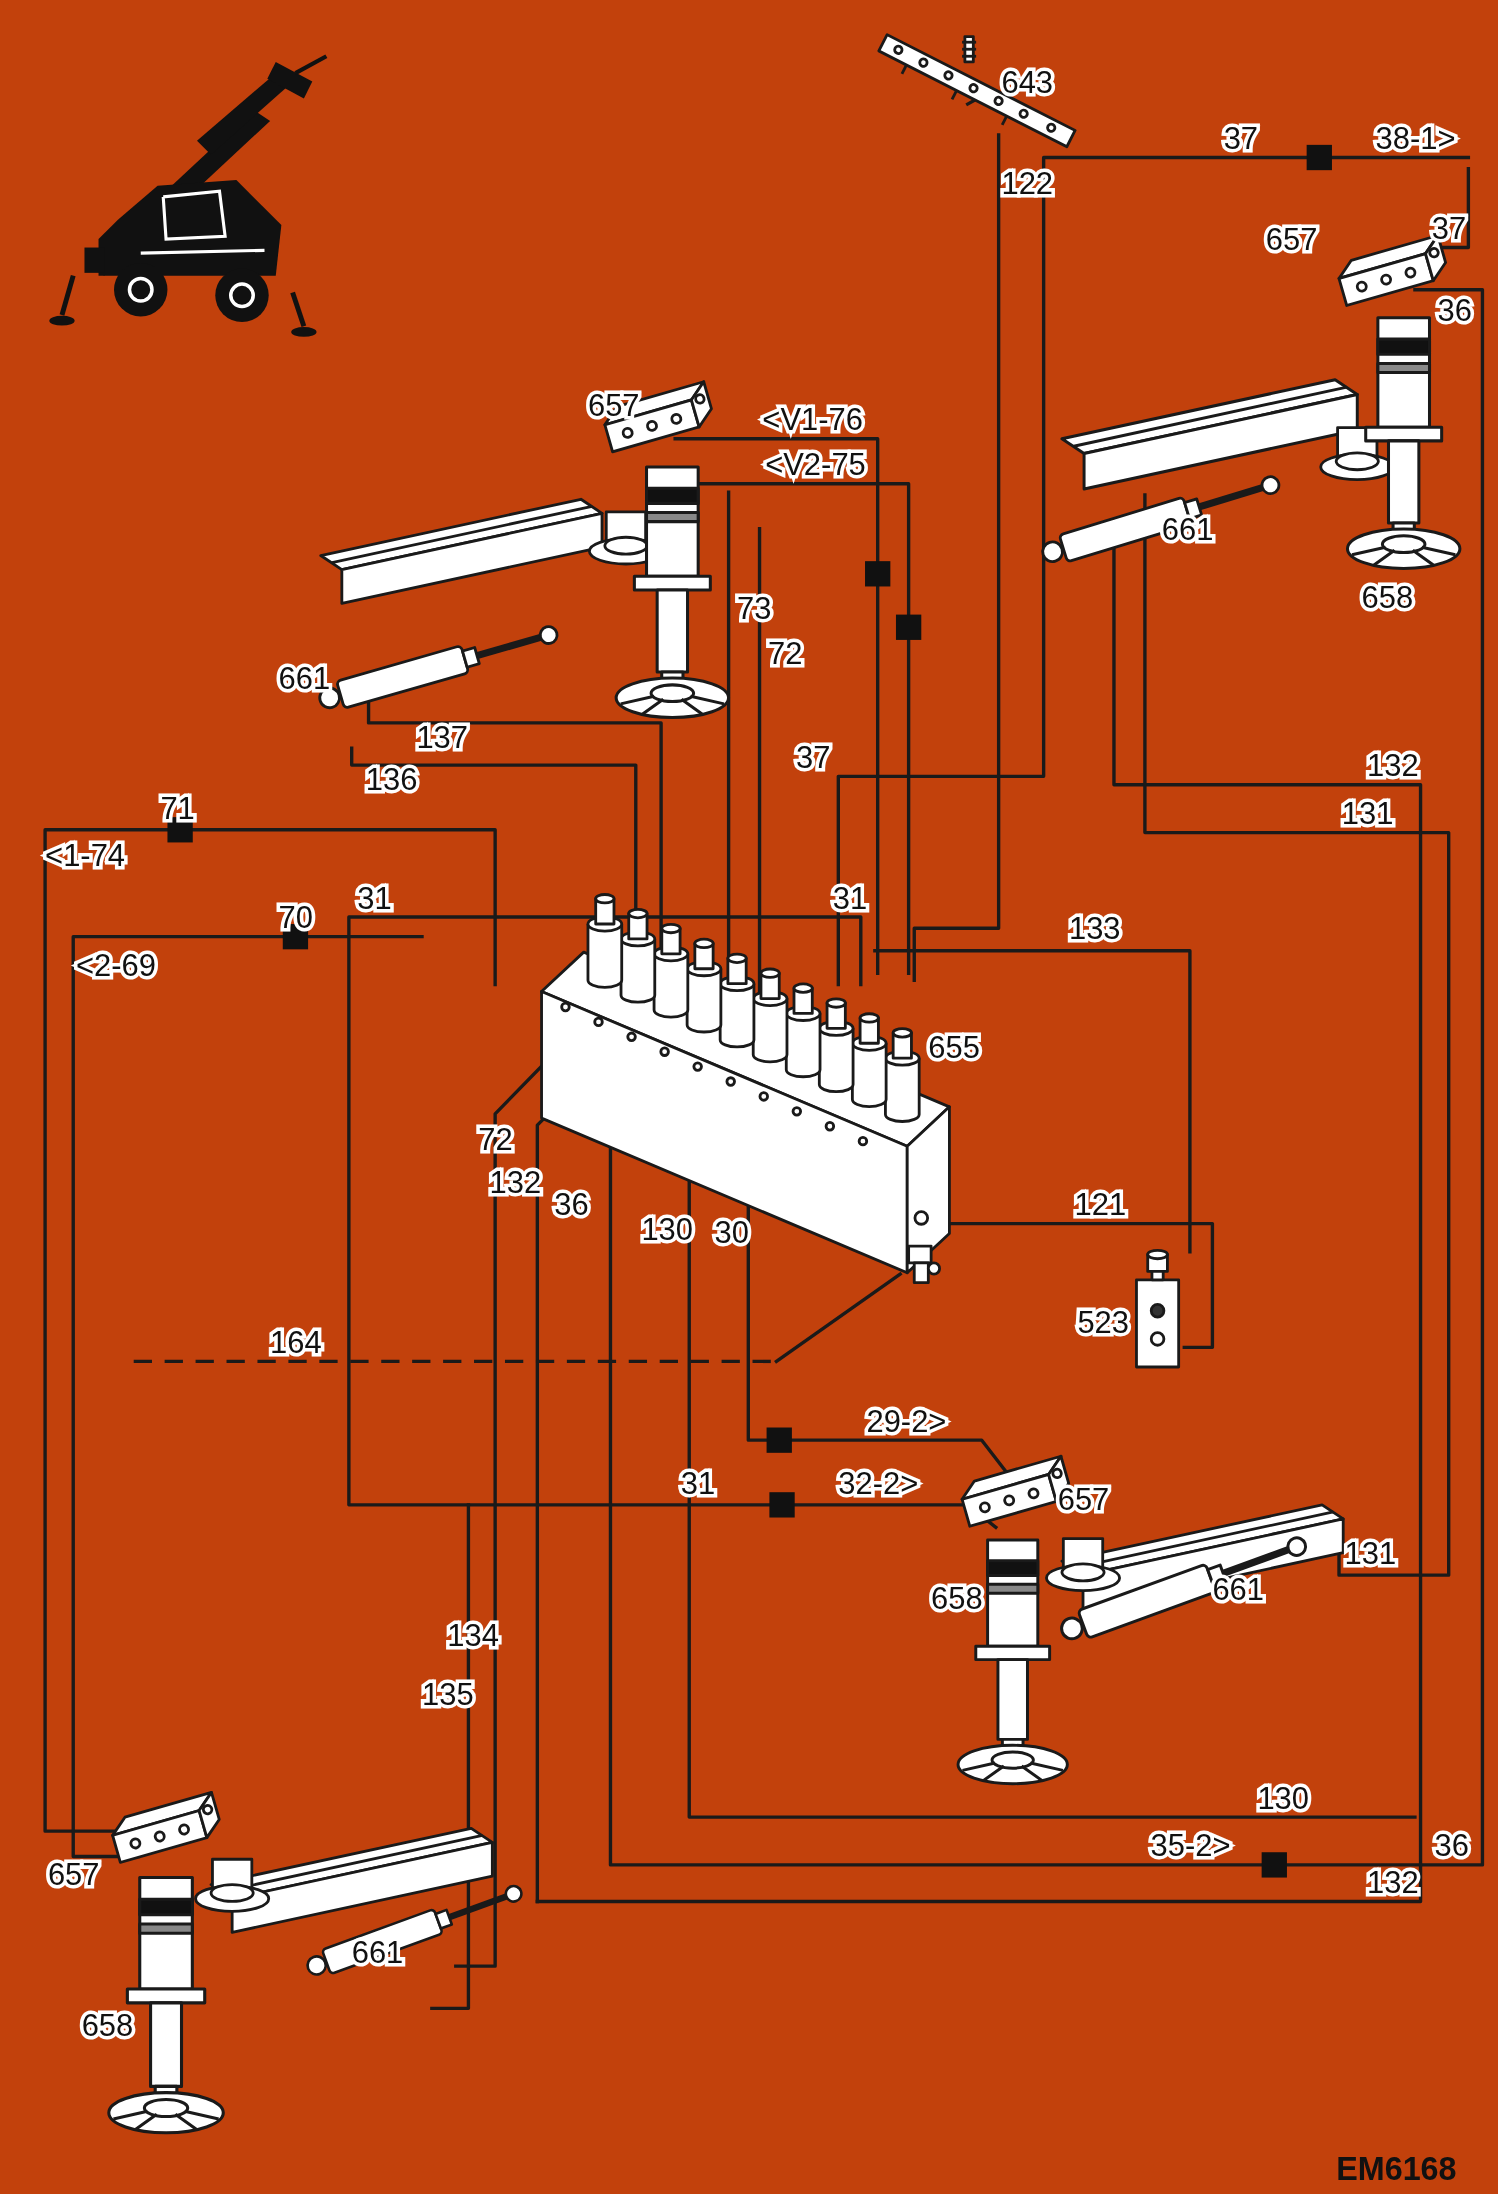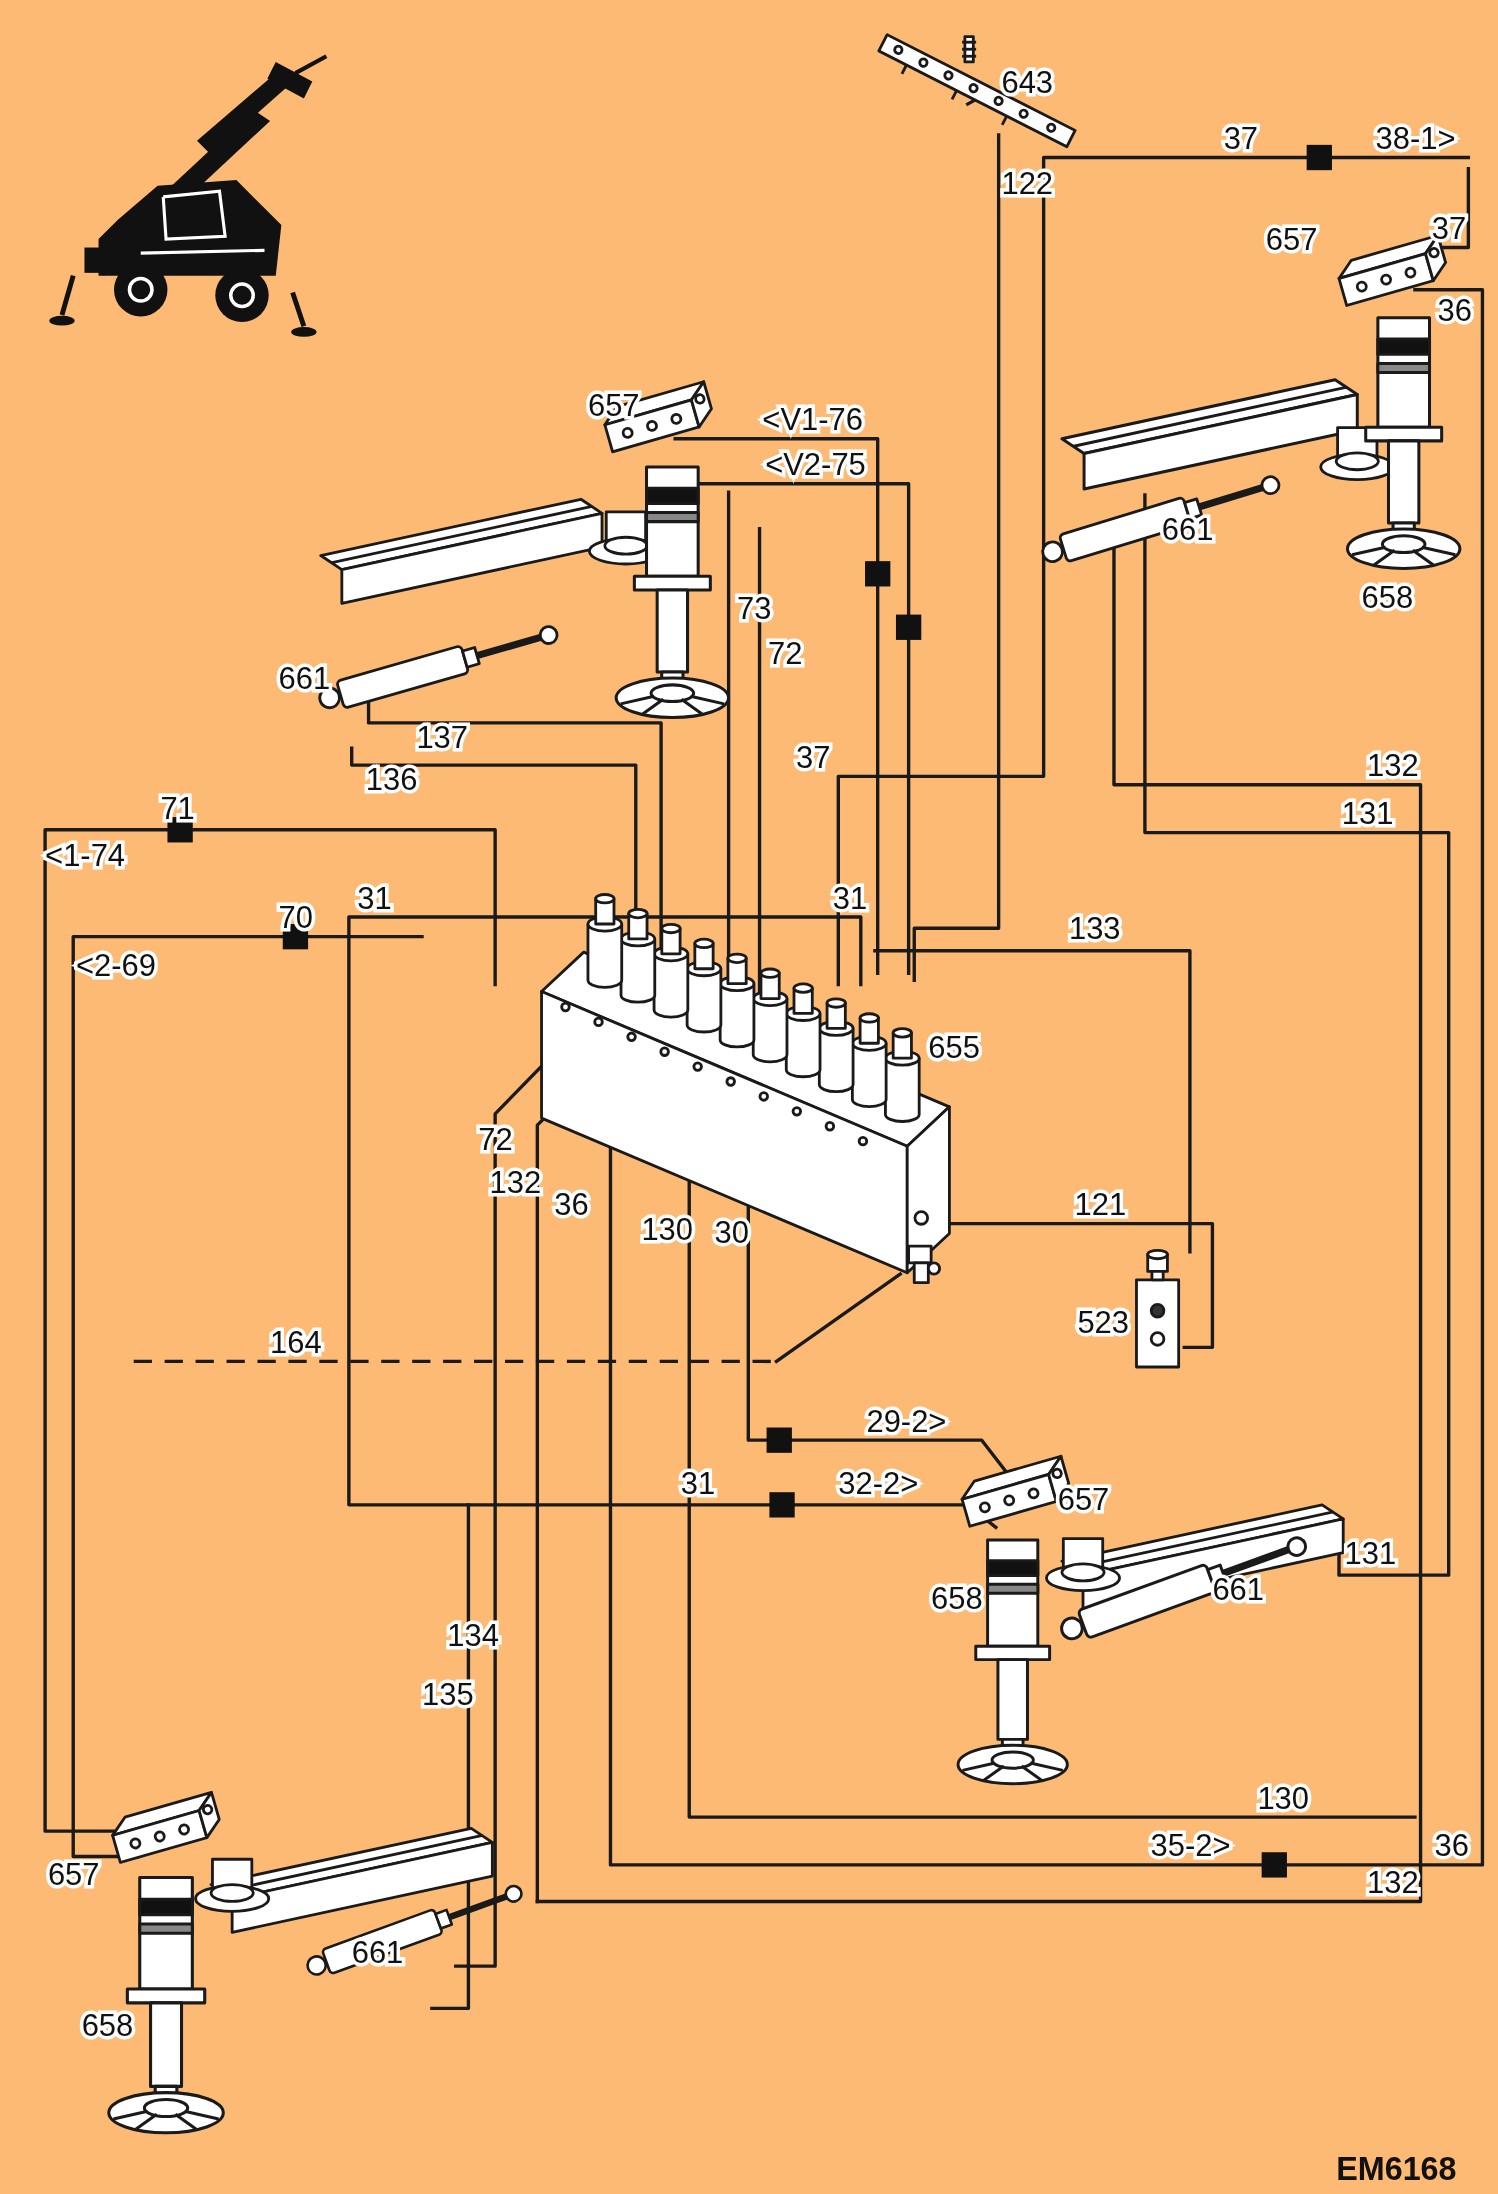--- a/index.html
+++ b/index.html
@@ -1,16 +1,16 @@
 <!DOCTYPE html>
 <html><head>
 <meta charset="utf-8">
 <style>
   html,body{margin:0;padding:0;background:#fff;}
-  .page{width:1498px;height:2194px;background:#fdba74;overflow:hidden;position:relative;}
+  .page{width:1498px;height:2194px;background:#c2410c;overflow:hidden;position:relative;}
   svg{display:block;}
   .ln{stroke:#1a1a1a;stroke-width:2.4;fill:none;stroke-linejoin:round;stroke-linecap:square;}
   .lnd{stroke:#1a1a1a;stroke-width:2.4;fill:none;stroke-dasharray:13 9;}
   .cmp{stroke:#1a1a1a;stroke-width:2;fill:#ffffff;stroke-linejoin:round;}
   .sil{fill:#111;stroke:none;}
   .wln{stroke:#fff;stroke-width:2.2;fill:none;}
   .sq{fill:#111;stroke:none;}
   .lbl{font-family:"Liberation Sans",sans-serif;font-size:22px;fill:#111;
        paint-order:stroke;stroke:#ffffff;stroke-width:5px;}
   .lbl-bold{font-family:"Liberation Sans",sans-serif;font-size:23px;font-weight:bold;fill:#111;}

